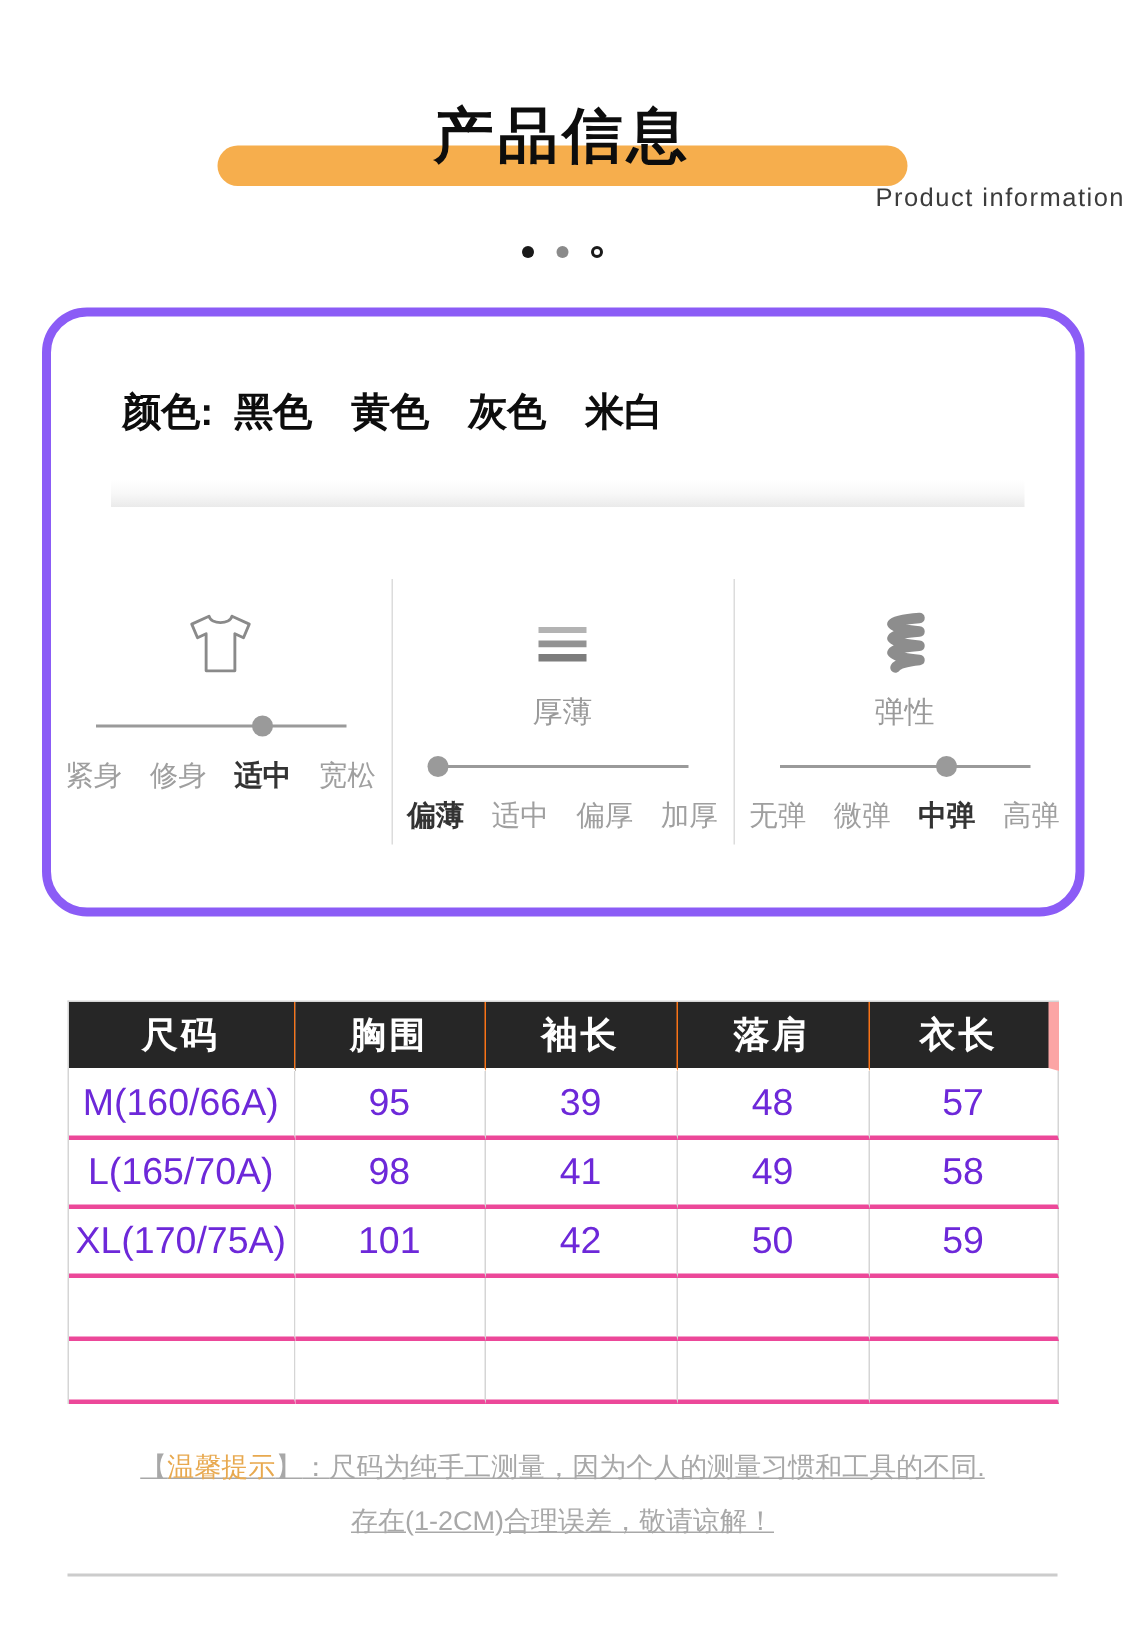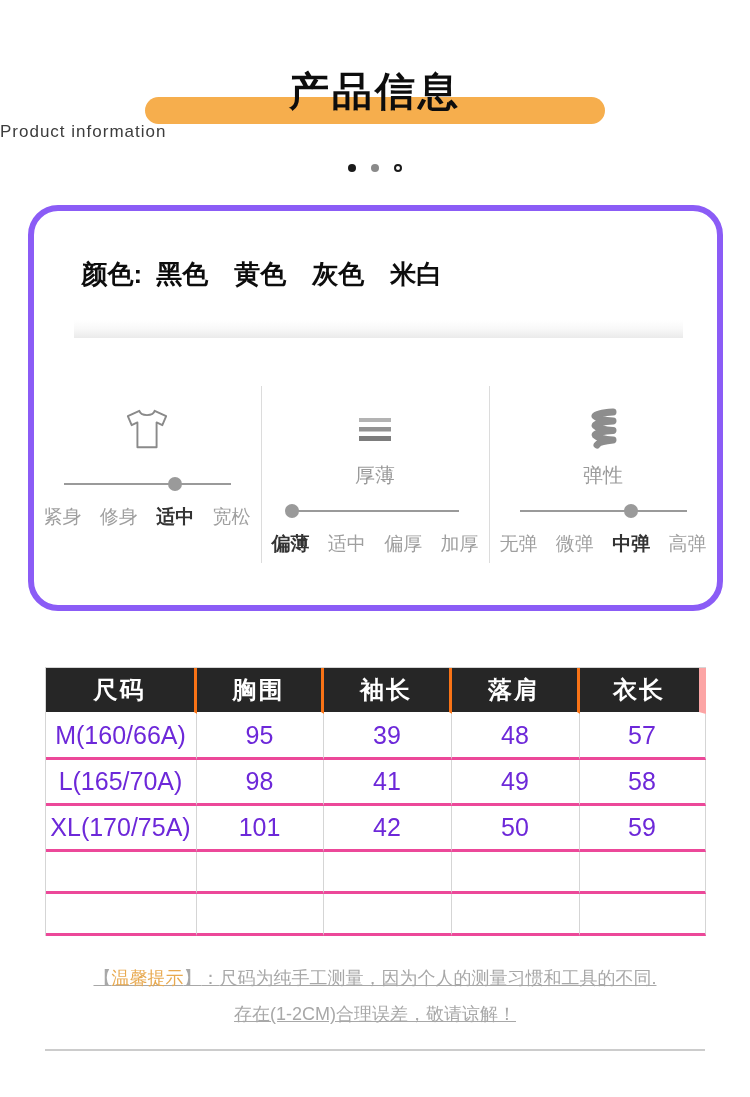--- a/index.html
+++ b/index.html
@@ -15,21 +15,21 @@
   .title-wrap { position:relative; text-align:center;margin-top:12px; }
   .pill {
     position:absolute; top:30px; left:50%; transform:translateX(-50%);
     width:460px; height:27px; border-radius:14px; background:#F6AE4D; z-index:0;
   }
   .title {
     position:relative; z-index:1; font-size:40px; font-weight:bold;
     letter-spacing:3px; color:#0d0d0d; line-height:48px;
   }
   .subtitle {
-    margin-top:7px; text-align:left; font-size:17px; color:#3c3c3c; letter-spacing:1px;
+    margin-top:7px; text-align:right; font-size:17px; color:#3c3c3c; letter-spacing:1px;
   }
   .dots { margin-top:22px; display:flex; justify-content:center; align-items:center; gap:15px; }
   .pdot { width:8px; height:8px; border-radius:50%; }
   .pdot.d1 { background:#1a1a1a; }
   .pdot.d2 { background:#8a8a8a; }
   .pdot.d3 { background:#fff; border:2px solid #1a1a1a; }
 
   
   .card {
     width:695px; margin:33px auto 0; border:6px solid #8b5cf6;
@@ -59,21 +59,21 @@
   }
   .opt.sel { color:#333; font-weight:bold; }
 
   
   .size-table {
     width:660px; margin:56px auto 0; border-collapse:separate; border-spacing:0;
     table-layout:fixed; border-top:1px solid #d5d5d5; border-left:1px solid #d5d5d5;
   }
   .size-table th {
     background:#262626; color:#fff; font-size:24px; font-weight:bold;
-    height:46px; border-right:3px solid #f97316; border-bottom:2px solid #fff;
+    height:46px; border-right:1px solid #f97316; border-bottom:2px solid #fff;
     text-align:center; letter-spacing:2px;
   }
   .size-table th:last-child { border-right:7px solid #fca5a5; }
   .size-table td {
     font-size:25px; color:#6d28d9; text-align:center; height:46px;
     border-right:1px solid #d5d5d5; border-bottom:3px solid #ec4899; background:#fff;
   }
   .size-table tr.empty td { height:42px; }
 
   

